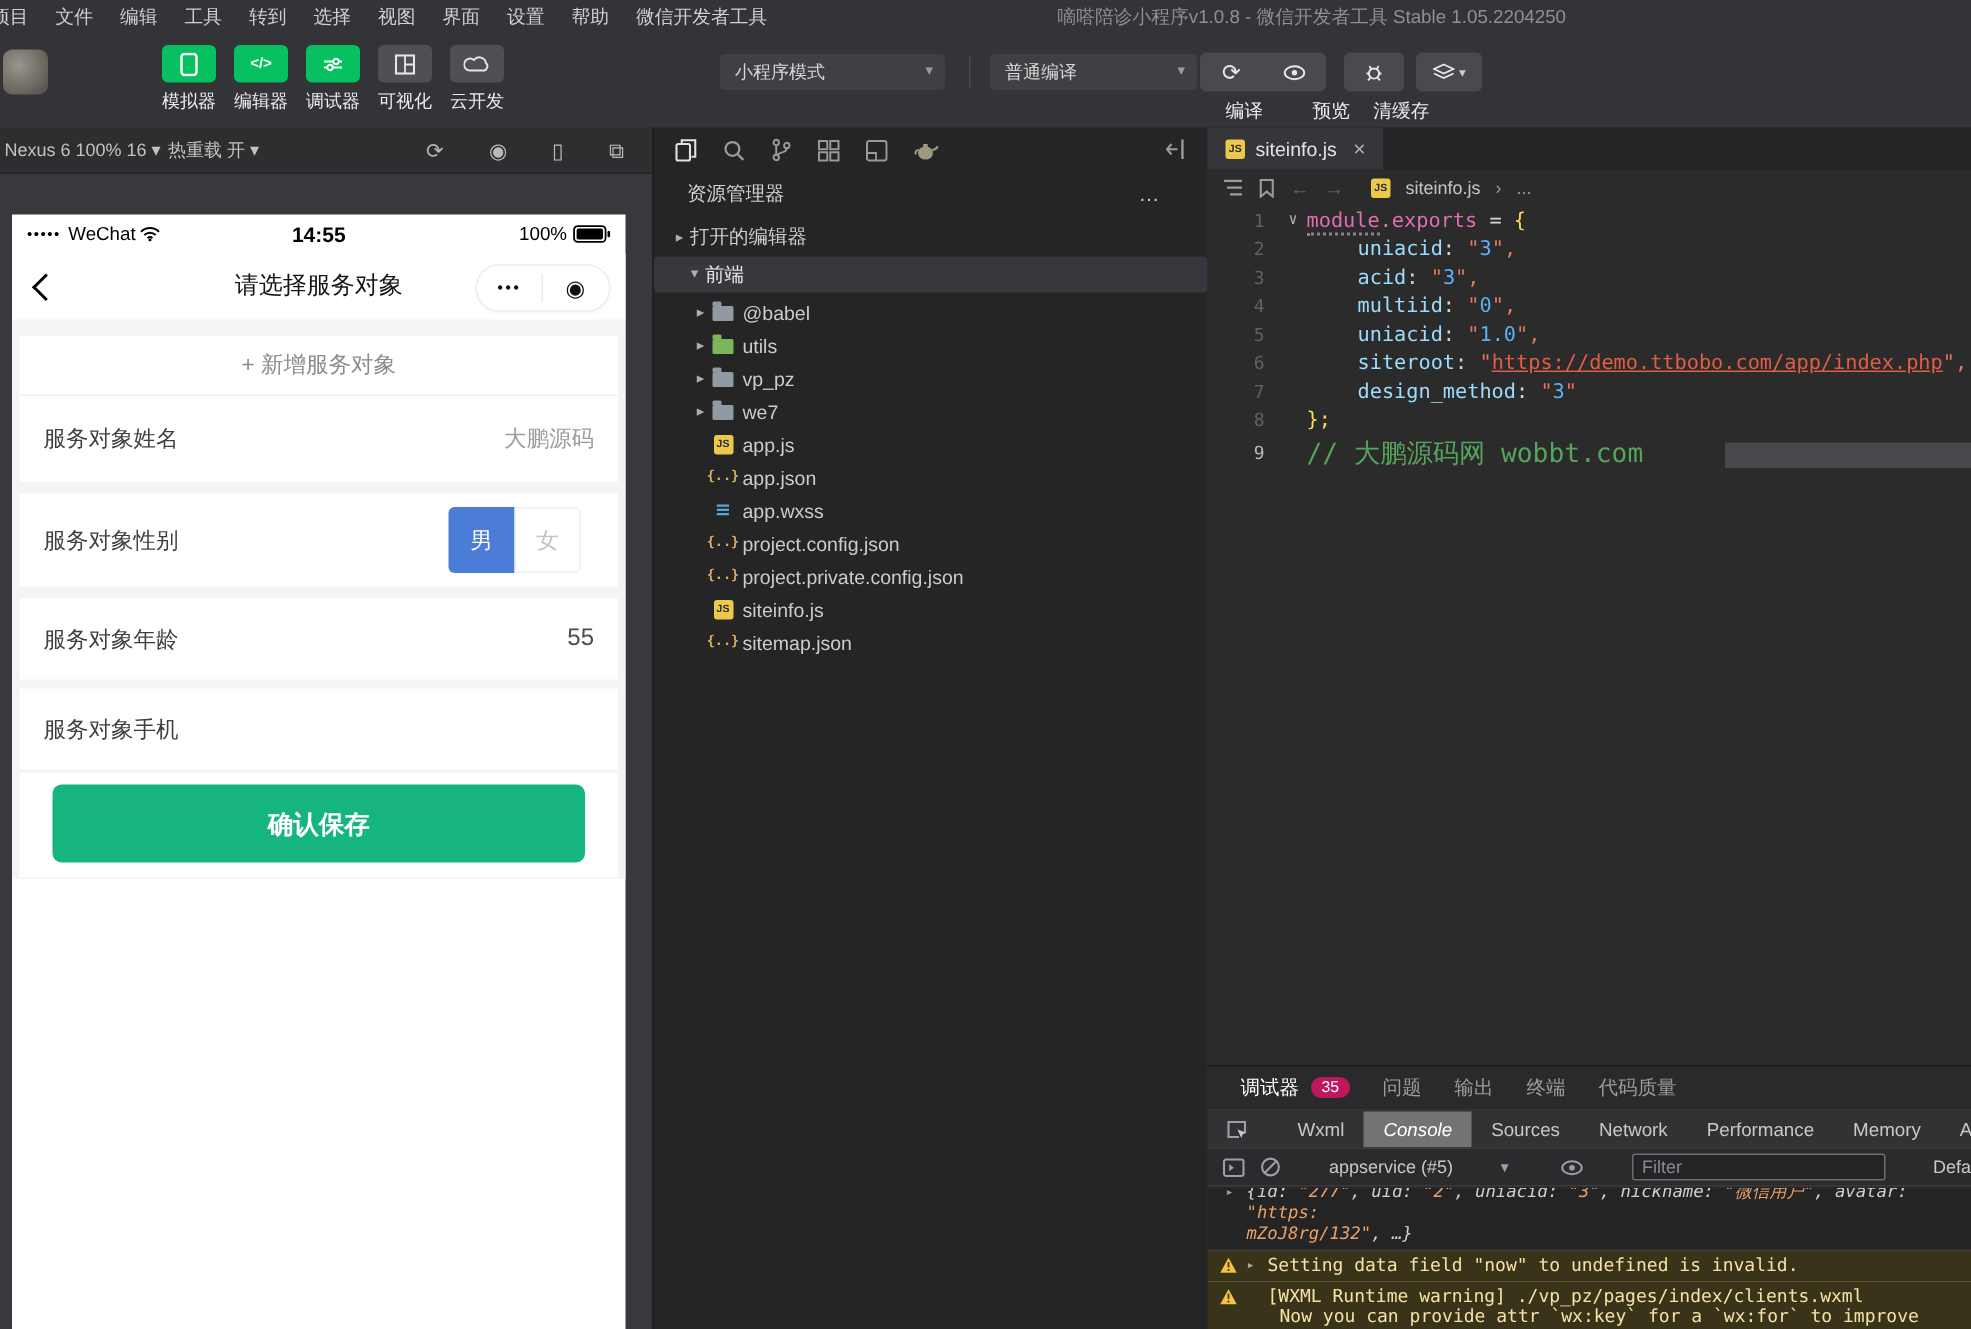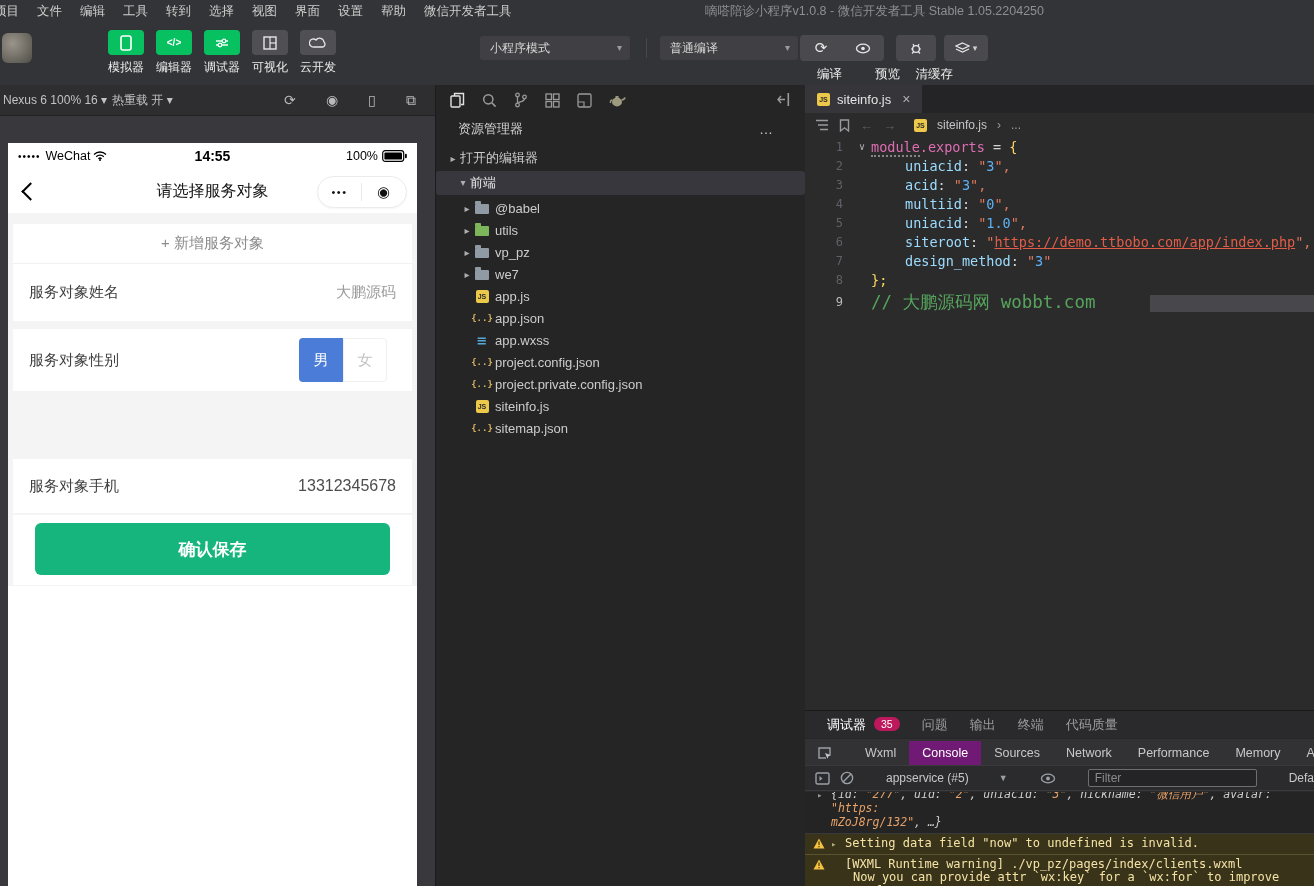--- a/index.html
+++ b/index.html
@@ -116,21 +116,21 @@
   .debug{position:absolute;left:805px;top:710px;width:509px;height:176px;background:#2a2a2c;border-top:1px solid #1a1a1c;box-sizing:border-box;overflow:hidden;}
   .dtabs{position:absolute;left:0;top:0;width:100%;height:27px;display:flex;align-items:center;gap:22px;
          padding-left:22px;box-sizing:border-box;font-size:13px;white-space:nowrap;}
   .dtab{color:#9c9c9e;}
   .dtab.on{color:#fff;position:relative;}
   .dtab.on::after{content:"";position:absolute;left:0;right:0;bottom:-7px;height:2px;background:#e8e8e8;}
   .badge{display:inline-block;background:#be185d;color:#fff;border-radius:9px;padding:1px 7px;font-size:10.5px;margin-left:8px;vertical-align:1px;}
   .ctabs{position:absolute;left:0;top:27px;width:100%;height:27px;background:#323234;border-top:1px solid #262628;
          display:flex;align-items:center;font-size:12.5px;color:#c8c8ca;white-space:nowrap;overflow:hidden;}
   .ctab{padding:5px 13px;}
-  .ctab.on{background:#701a75;color:#fff;}
+  .ctab.on{background:#737373;color:#fff;font-style:italic;}
   .ctdiv{width:1px;height:16px;background:#48484a;margin:0 6px;}
   .ctoolbar{position:absolute;left:0;top:54px;width:100%;height:26px;background:#2b2b2d;border-top:1px solid #3a3a3c;
             border-bottom:1px solid #3a3a3c;display:flex;align-items:center;gap:10px;padding-left:10px;box-sizing:border-box;
             font-size:12px;color:#c8c8ca;white-space:nowrap;overflow:hidden;}
   .ctx{display:flex;align-items:center;gap:30px;}
   .filter{width:222px;height:16px;background:#242426;border:1px solid #6e6e72;border-radius:2px;color:#bbb;
           font-size:12px;padding:0 6px;font-family:"Liberation Sans",sans-serif;}
   .filter::placeholder{color:#8a8a8e;}
   .consolebox{position:absolute;left:0;top:81px;width:100%;bottom:0;background:#242424;overflow:hidden;
               font-family:"DejaVu Sans Mono",monospace;font-size:11.5px;}
@@ -320,24 +320,27 @@
     </div>
 
     <div class="prow" style="top:186px;height:62px;">
       <span class="flab">服务对象性别</span>
       <div class="gtoggle">
         <div class="gcell gmale">男</div>
         <div class="gcell gfemale">女</div>
       </div>
     </div>
 
+    <div class="prow" style="top:256px;height:54px;">
+      <span class="flab">服务对象年龄</span>
+      <span class="fval" style="color:#4d4d4d;font-size:16px;">55</span>
+    </div>
 
     <div class="prow" style="top:316px;height:54px;">
       <span class="flab">服务对象手机</span>
-      <span class="fval" style="color:#4d4d4d;font-size:16px;">13312345678</span>
     </div>
 
     <div class="prow savewrap">
       <div class="savebtn">确认保存</div>
     </div>
   </div>
 
   <div class="explorer">
     <div class="actrow">
       <span>

